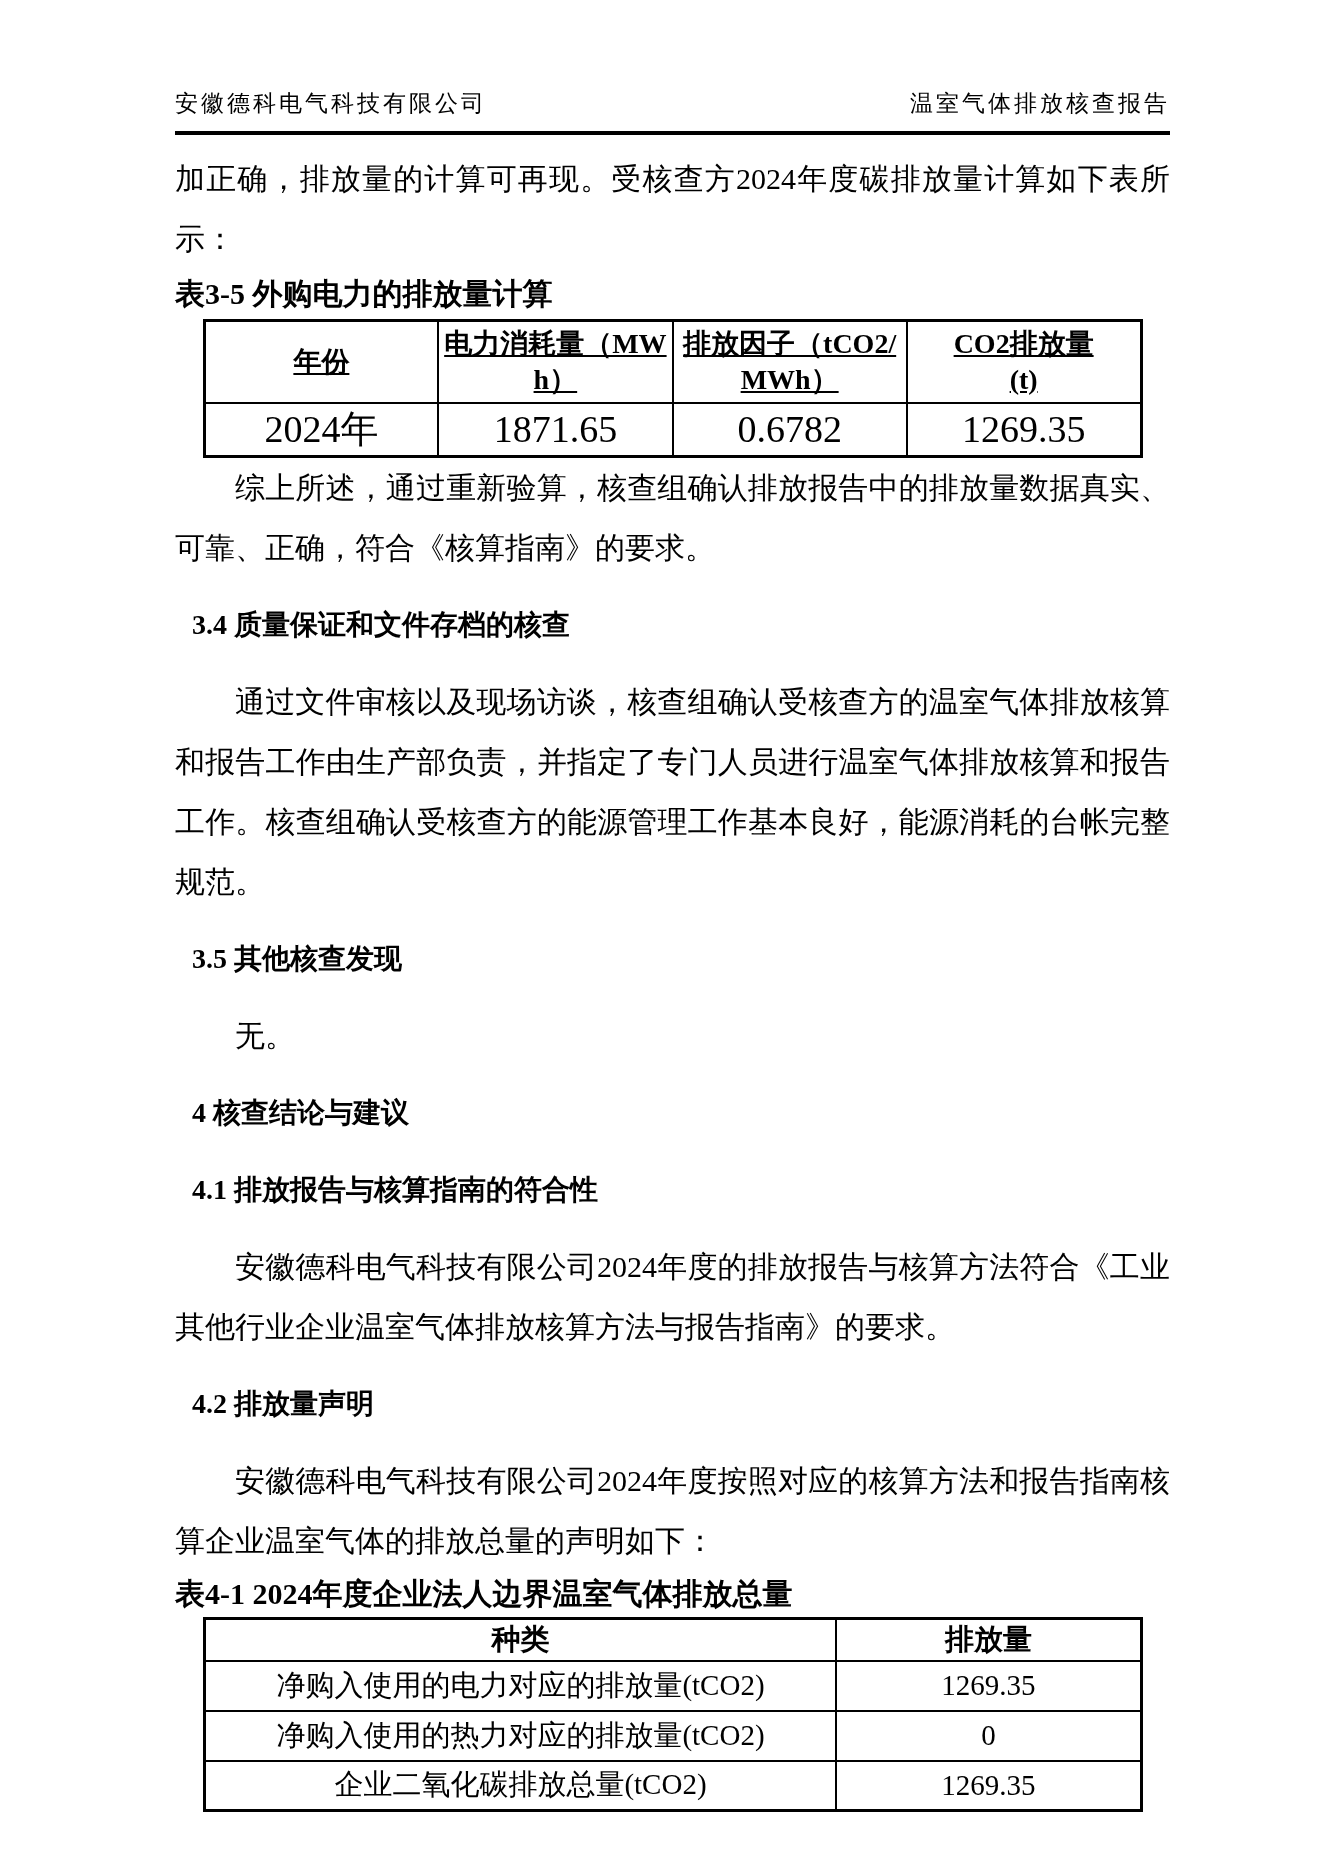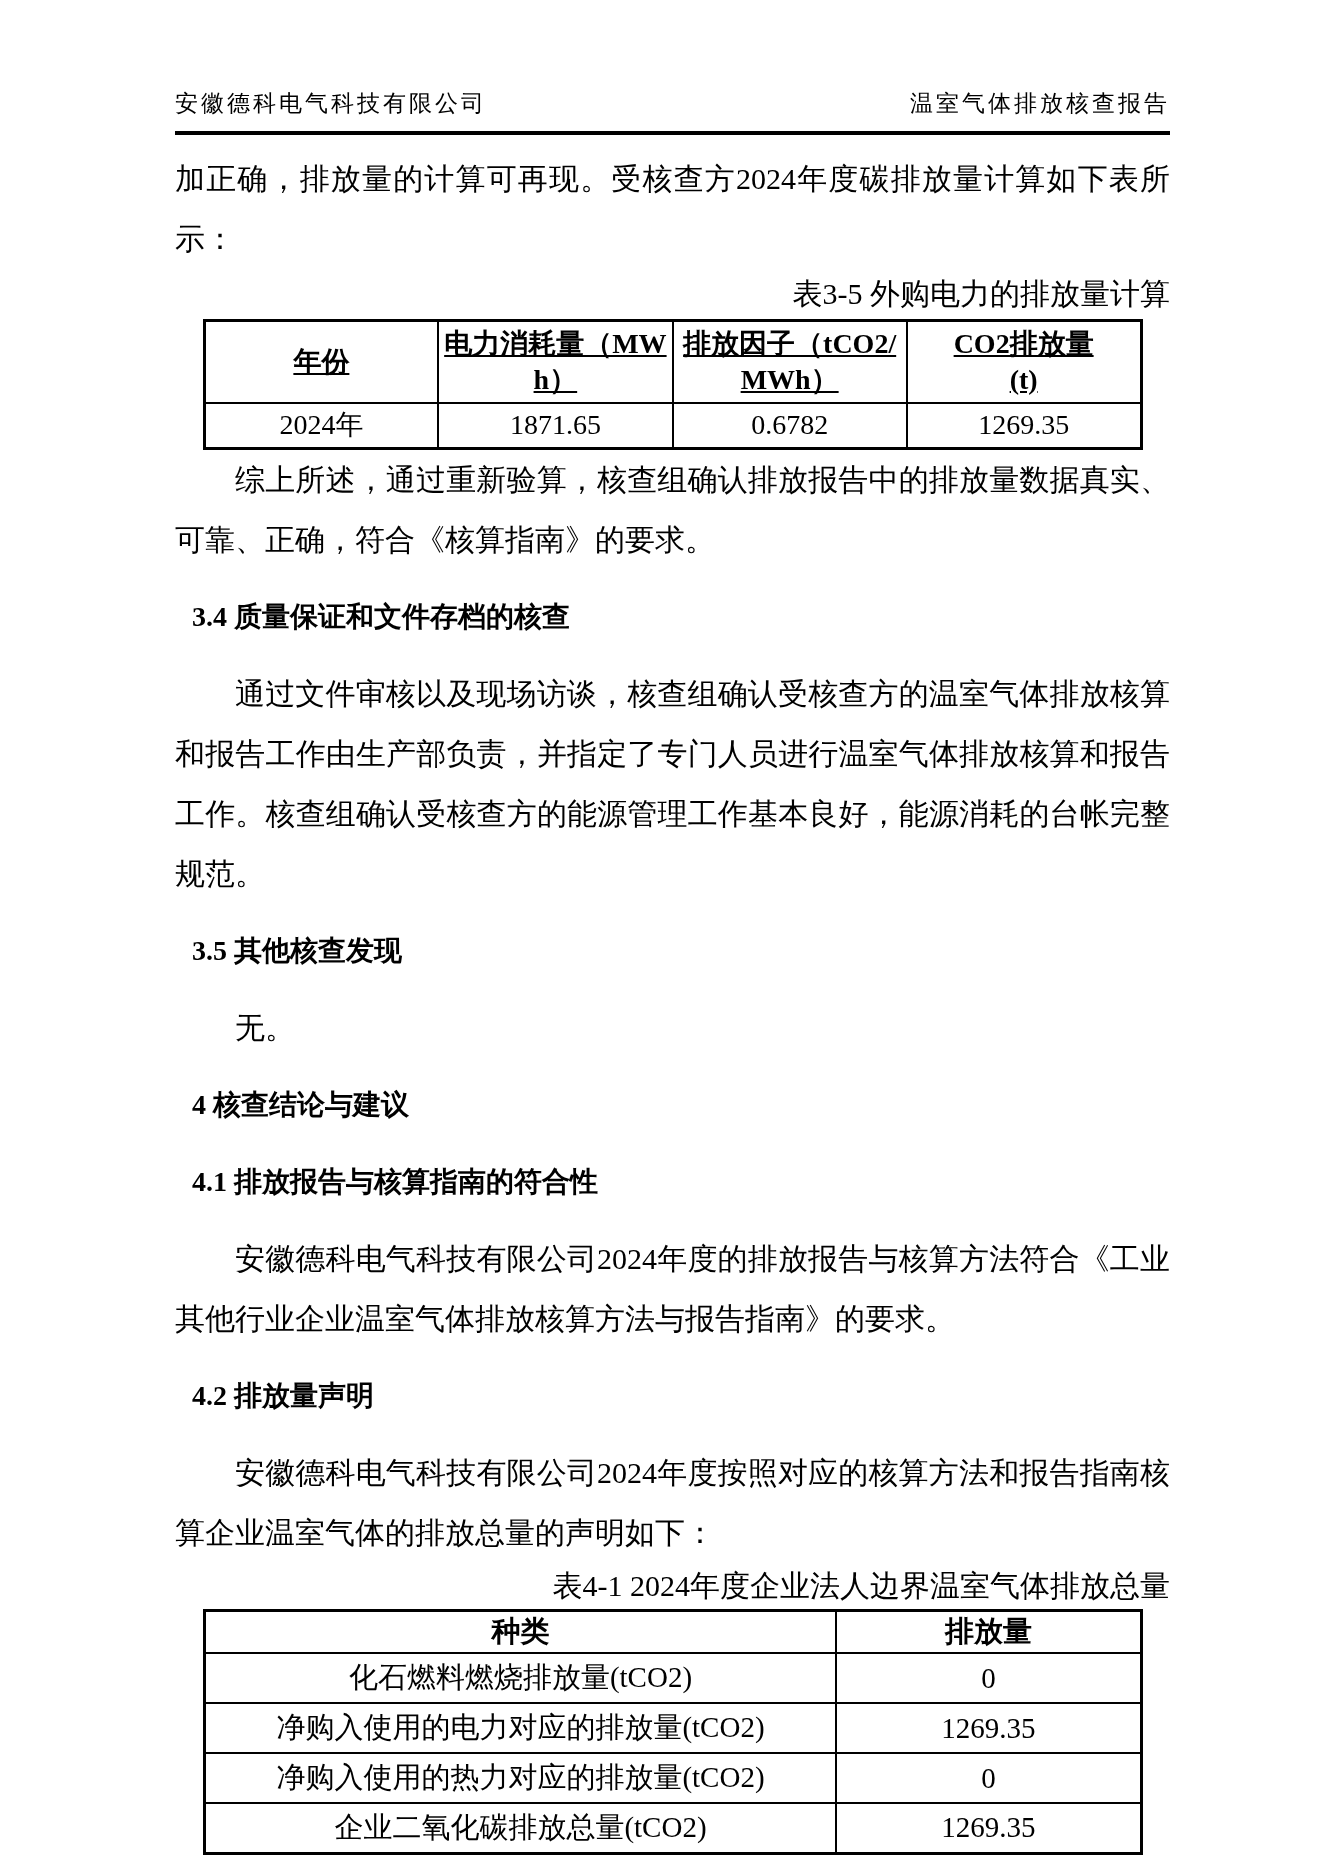--- a/index.html
+++ b/index.html
@@ -45,22 +45,22 @@
   h2.section-heading {
     margin: 17px;
     font-size: 28px;
     line-height: 60px;
     font-weight: bold;
   }
   .table-caption {
     margin: 0;
     font-size: 30px;
     line-height: 50px;
-    font-weight: normal;
-    text-align: right;
+    font-weight: bold;
+    text-align: left;
   }
   .caption-small { line-height: 46px; }
   table.tbl {
     border-collapse: collapse;
     table-layout: fixed;
     width: 940px;
     margin: 0 auto;
     border: 3px solid #000000;
   }
   table.tbl th, table.tbl td {
@@ -70,21 +70,21 @@
     padding: 0 1px;
   }
   table.tbl th {
     font-weight: bold;
     white-space: pre-line;
     word-break: break-all;
   }
   .tbl-3-5 thead tr { height: 82px; text-decoration: underline; }
   .tbl-3-5 tbody tr { height: 46px; }
   .tbl-3-5 th { font-size: 28px; line-height: 36px; }
-  .tbl-3-5 td { font-size: 28px; margin-top: 32px; }
+  .tbl-3-5 td { font-size: 38px; margin-top: 32px; }
   .tbl-3-5 col { width: 25%; }
   .tbl-4-1 thead tr { height: 42px; }
   .tbl-4-1 tbody tr { height: 50px; }
   .tbl-4-1 th { font-size: 29px; }
   .tbl-4-1 td { font-size: 29px; }
   .col-kind { width: 67.5%; }
   .col-amount { width: 32.5%; }
   .page-footer {
     position: absolute;
     top: 1742px;
@@ -163,24 +163,20 @@
           <col class="col-amount">
         </colgroup>
       <thead>
         <tr>
           <th>种类</th>
           <th>排放量</th>
         </tr>
       </thead>
       <tbody>
         <tr>
-          <td>化石燃料燃烧排放量(tCO2)</td>
-          <td>0</td>
-        </tr>
-        <tr>
           <td>净购入使用的电力对应的排放量(tCO2)</td>
           <td>1269.35</td>
         </tr>
         <tr>
           <td>净购入使用的热力对应的排放量(tCO2)</td>
           <td>0</td>
         </tr>
         <tr>
           <td>企业二氧化碳排放总量(tCO2)</td>
           <td>1269.35</td>

